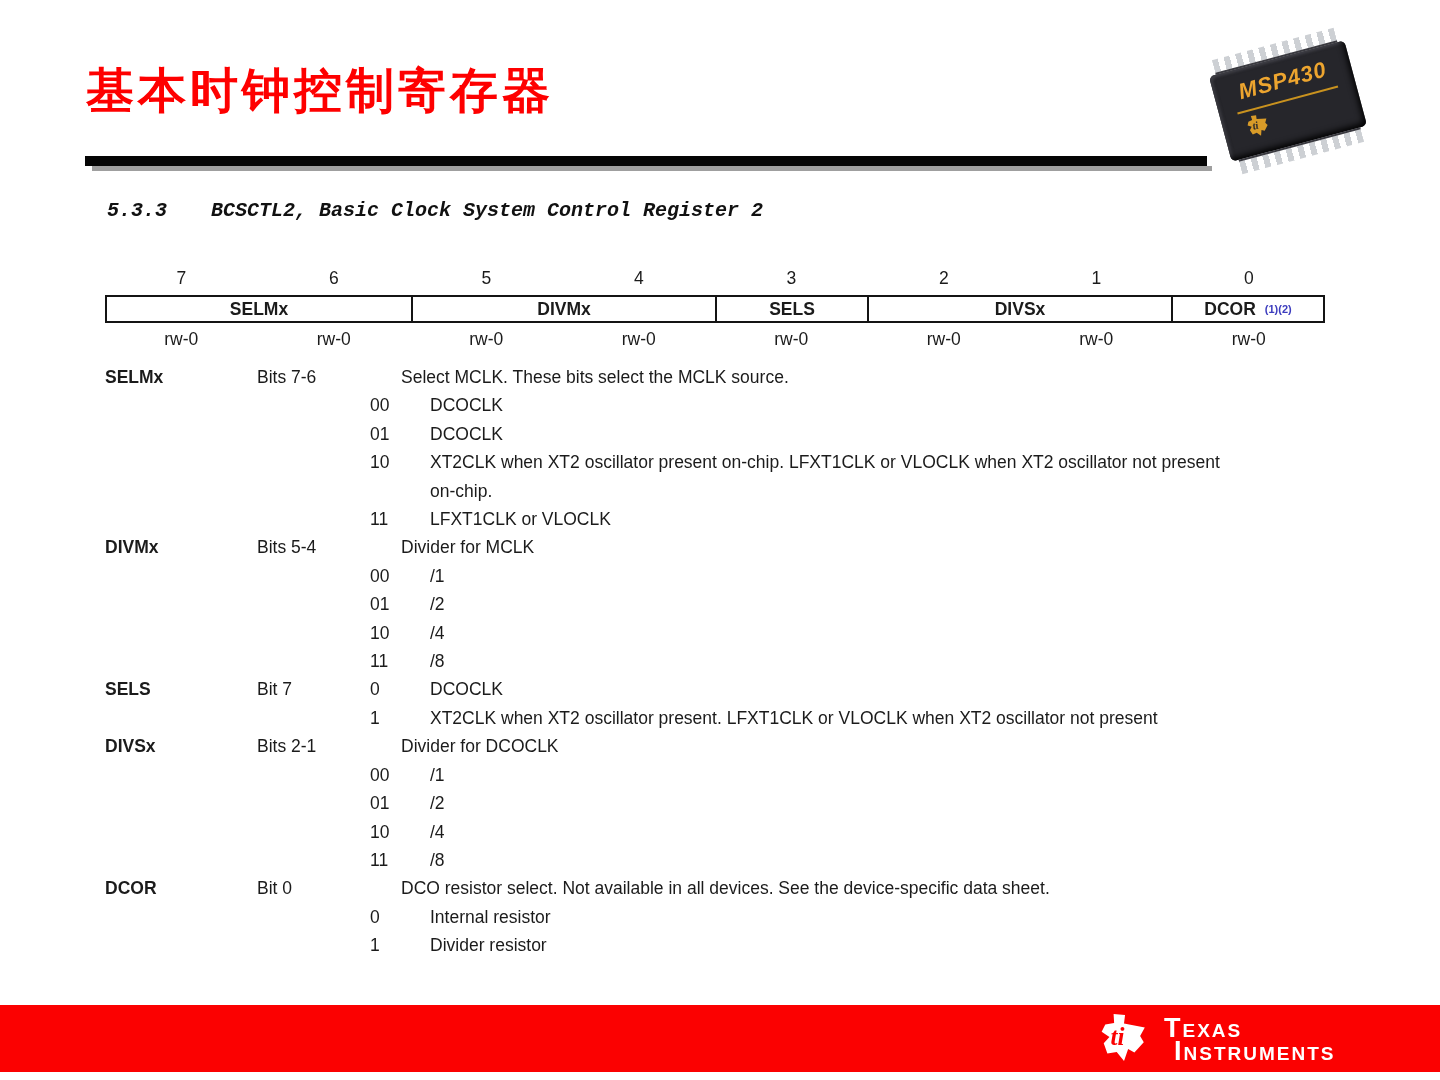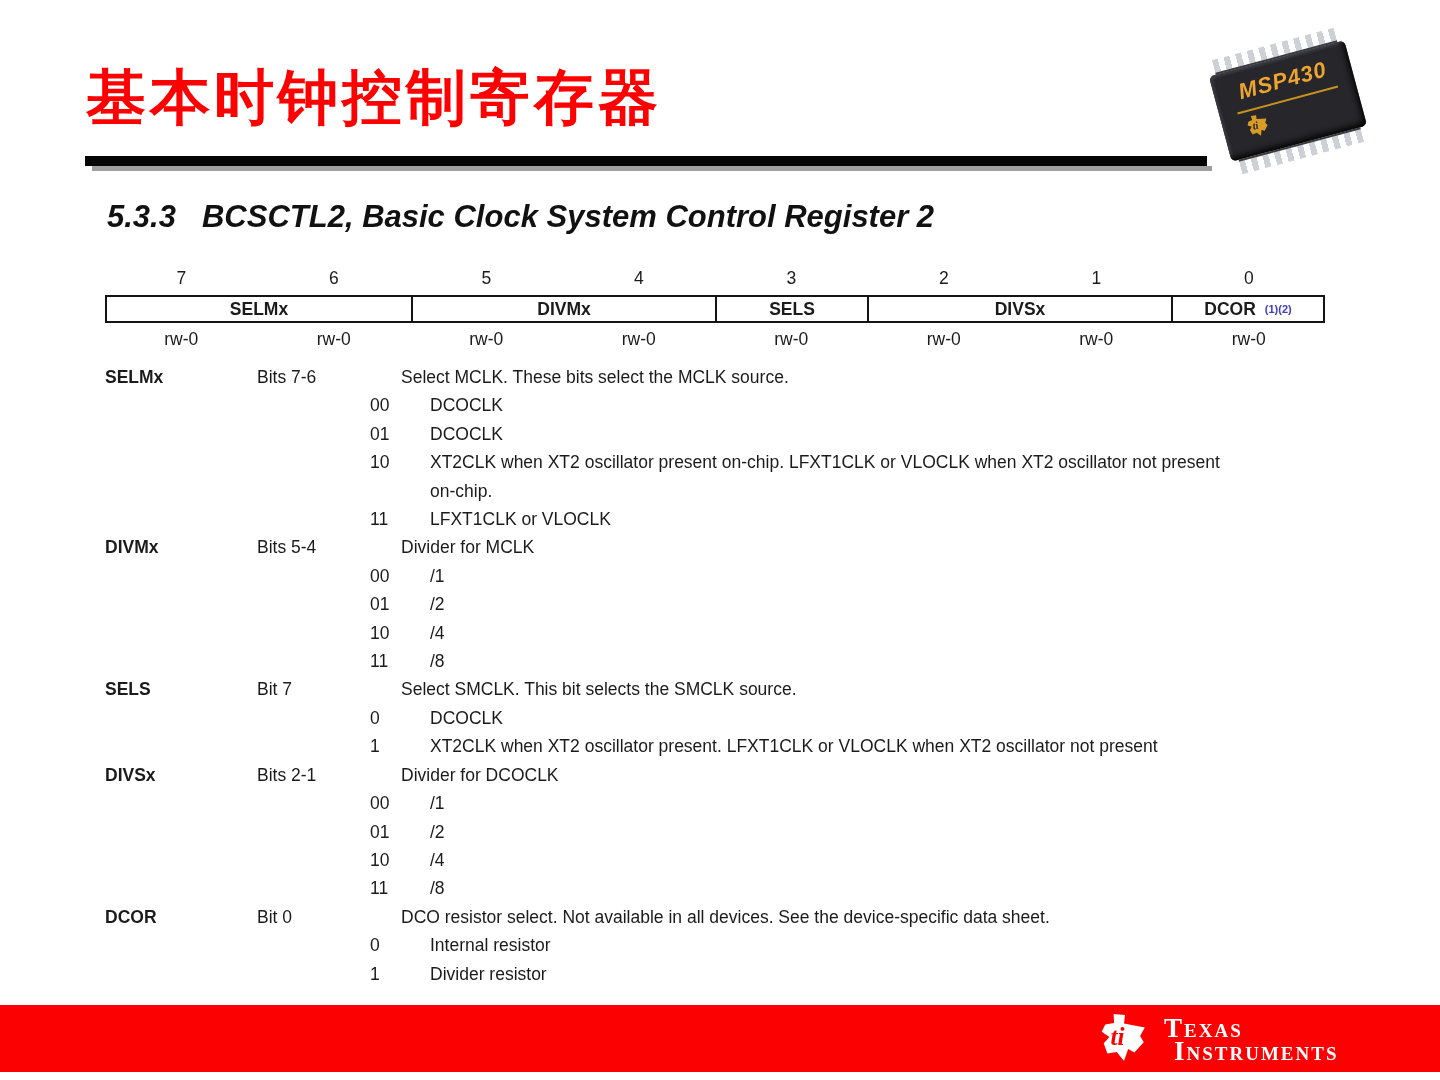--- a/index.html
+++ b/index.html
@@ -1,43 +1,43 @@
 <!DOCTYPE html>
 <html><head>
 <meta charset="utf-8">
 <style>
   * { margin:0; padding:0; box-sizing:border-box; }
   html,body { width:1440px; height:1080px; background:#ffffff; overflow:hidden; }
   .slide { position:relative; width:1440px; height:1080px; background:#fff;
            font-family:"Liberation Sans", sans-serif; color:#1b1b1b; }
 
   
-  .title { position:absolute; left:86px; top:64px; font-size:60px; line-height:1.1;
+  .title { position:absolute; left:86px; top:64px; font-size:48px; line-height:1.1;
            font-weight:bold; color:#fe0000; letter-spacing:4px;
            font-family:"DejaVu Sans","Liberation Sans",sans-serif; }
   .rule-black { position:absolute; left:85px; top:156px; width:1122px; height:10px; background:#050505; }
   .rule-gray  { position:absolute; left:92px; top:166px; width:1120px; height:5px;  background:#9f9f9f; }
 
   
   .chip-wrap { position:absolute; left:1208px; top:30px; width:160px; height:152px; }
   .chip { position:absolute; left:10px; top:12px; transform:rotate(-15deg); width:140px; }
   .pin-strip { width:126px; height:15px; margin:0 auto;
                background:repeating-linear-gradient(90deg,#cdd0d4 0 6px,#ffffff 6px 12px); }
   .pin-strip.top { border-bottom:2px solid #3a3a40; }
   .pin-strip.bottom { border-top:2px solid #3a3a40; }
   .chip-body { width:140px; height:88px; margin:0 auto; background:#26262b; border-radius:5px;
                box-shadow:inset -2px -3px 6px #000, inset 2px 2px 3px #4a4a52;
                display:flex; flex-direction:column; align-items:center; padding-top:10px; }
   .chip-label { color:#eda52f; font-size:22px; font-weight:bold; font-style:italic; letter-spacing:1px; }
   .chip-line { width:104px; height:2px; background:#c9921f; margin-top:6px; }
   .chip-bug { margin-top:4px; align-self:flex-start; margin-left:22px; }
 
   
-  .sec-heading { position:absolute; left:107px; top:199px; display:flex; gap:26px;
-                 font-size:31px; font-weight:bold; font-style:italic; color:#111; }
+  .sec-heading { position:absolute; left:107px; top:199px; display:flex; gap:44px;
+                 font-size:20px; font-weight:bold; font-style:italic; color:#111;font-family:Liberation Mono, monospace; }
 
   
   .reg-table { position:absolute; left:105px; top:262px; width:1220px; font-size:17.5px; }
   .bits-row, .access-row { display:grid; grid-template-columns:repeat(8,1fr); text-align:center; }
   .bits-row { height:33px; align-items:center; }
   .access-row { height:32px; align-items:center; }
   .fields-row { display:grid; grid-template-columns:repeat(8,1fr); border:2px solid #141414; height:28px; background:#fff; }
   .field-cell { grid-column:span 2; display:flex; align-items:center; justify-content:center;
                 font-weight:bold; border-left:2px solid #141414; }
   .field-cell.first { border-left:none; }
@@ -50,21 +50,21 @@
   .desc { display:grid; grid-template-columns:152px 113px 1fr; }
   .fname { grid-column:1; font-weight:bold; }
   .fbits { grid-column:2; }
   .ftext { grid-column:3;margin-left:31px; }
   .vrow  { grid-column:3; display:grid; grid-template-columns:60px 1fr; }
   .vline2:empty { display:none; }
 
   
   .footer-bar { position:absolute; left:0; top:1005px; width:1440px; height:67px; background:#fb0101; }
   .footer-logo { position:absolute; left:1096px; top:1012px; display:flex; gap:12px; align-items:flex-start; }
-  .brand { color:#fff; font-family:Liberation Serif, serif; margin-top:6px; }
+  .brand { color:#fff; font-family:Liberation Sans, sans-serif; margin-top:6px; }
   .brand-line { font-size:19px; font-weight:bold; letter-spacing:2px; line-height:21px; }
   .brand-line::first-letter { font-size:27px; }
   .brand-line.second { margin-left:10px; }
 </style>
 </head>
 <body>
 
 <div class="slide">
 
   <div class="title">基本时钟控制寄存器</div>
@@ -193,21 +193,20 @@
         <div>11</div>
         <div>
             <div>/8</div>
           </div>
       </div>
     </div>
 
     <div class="desc">
       <div class="fname">SELS</div>
       <div class="fbits">Bit 7</div>
-      <div class="ftext">Select SMCLK. This bit selects the SMCLK source.</div>
       <div class="vrow">
         <div>0</div>
         <div>
             <div>DCOCLK</div>
           </div>
       </div>
       <div class="vrow">
         <div>1</div>
         <div>
             <div>XT2CLK when XT2 oscillator present. LFXT1CLK or VLOCLK when XT2 oscillator not present</div>

